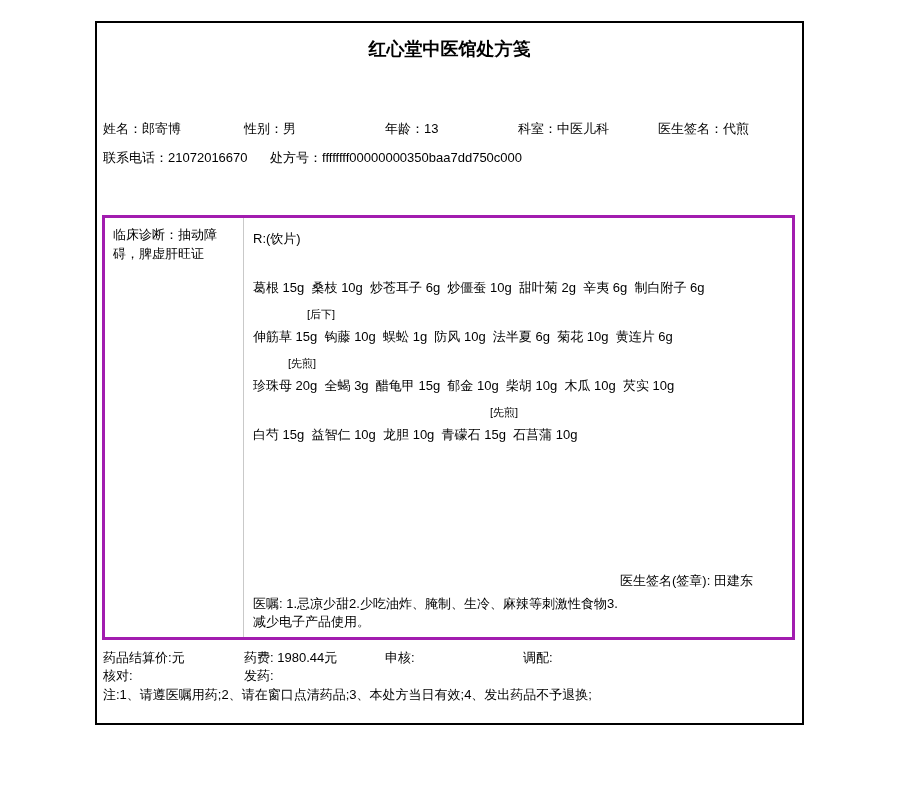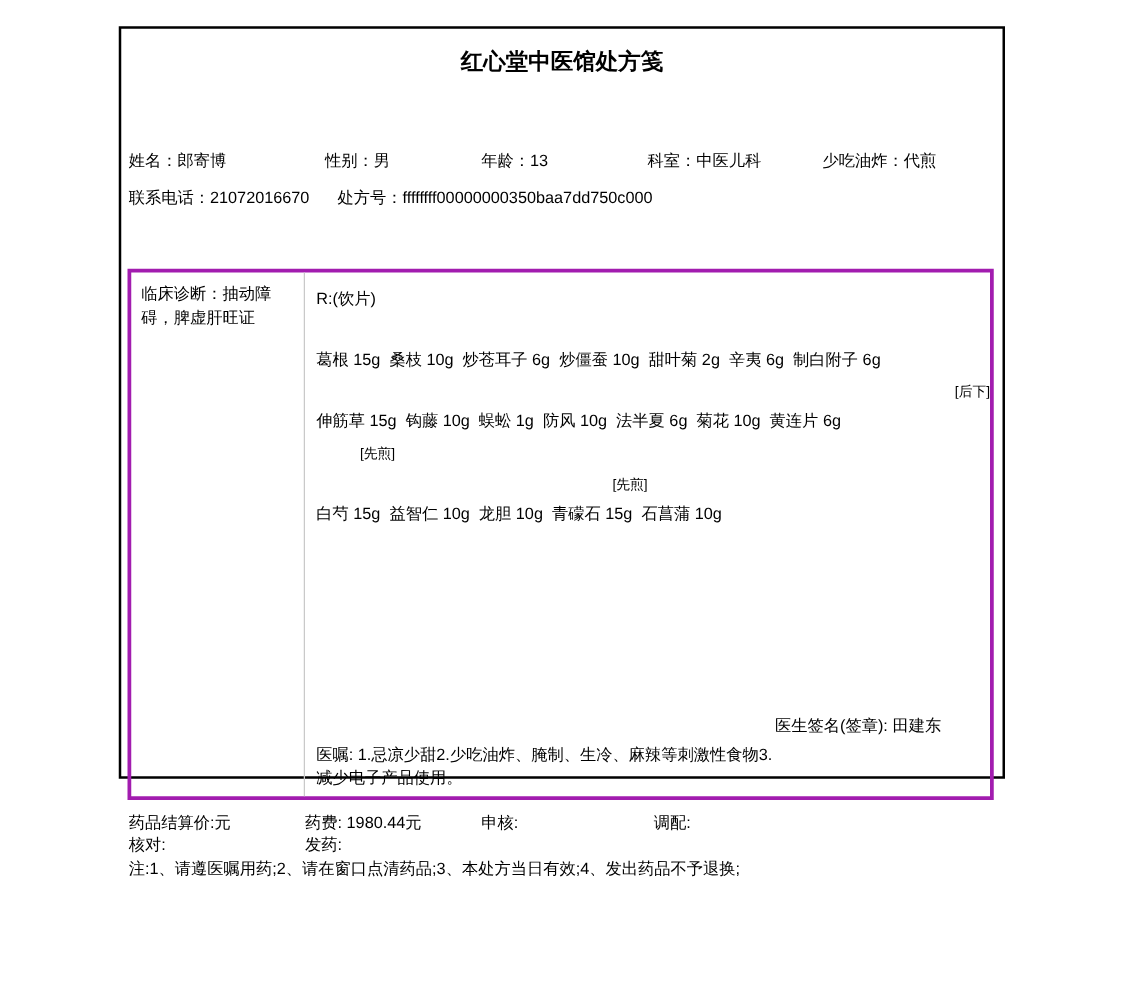--- a/index.html
+++ b/index.html
@@ -2,31 +2,31 @@
 <html><head>
 <meta charset="utf-8">
 <style>
   html, body { margin:0; padding:0; }
   body {
     width:900px; height:800px; position:relative; background:#ffffff;
     font-family:"Liberation Sans","DejaVu Sans",sans-serif;
     color:#000; font-size:13px;
   }
   .frame {
-    position:absolute; left:95px; top:21px; width:709px; height:602px;
+    position:absolute; left:95px; top:21px; width:709px; height:704px;
     border:2px solid #000; box-sizing:border-box; background:#fff;
   }
   .title {
     position:absolute; top:14px; left:0; width:100%;
     text-align:center; font-size:18px; font-weight:bold; margin:0;
   }
   .fld { position:absolute; white-space:nowrap; line-height:16px; }
   .r1 { top:98px; }
   .r2 { top:127px; }
-  .fld-name { left:6px; }   .fld-gender { left:147px;margin-left:16px; }
+  .fld-name { left:6px; }   .fld-gender { left:147px; }
   .fld-age  { left:288px; } .fld-dept   { left:421px; }
   .fld-proc { left:561px; }
   .fld-phone { left:6px; }  .fld-rxno   { left:173px; }
   .fld-time  { left:471px; }
   .mainbox {
     position:absolute; left:5px; top:192px; width:693px; height:425px;
     border:3px solid #a21caf; box-sizing:border-box;
     display:flex; flex-direction:row;
   }
   .diag-cell {
@@ -52,34 +52,35 @@
 <body>
 
 <div class="frame">
 
   <h1 class="title">红心堂中医馆处方笺</h1>
 
   <div class="fld r1 fld-name"><span>姓名</span><span>：</span><span>郎寄博</span></div>
   <div class="fld r1 fld-gender"><span>性别</span><span>：</span><span>男</span></div>
   <div class="fld r1 fld-age"><span>年龄</span><span>：</span><span>13</span></div>
   <div class="fld r1 fld-dept"><span>科室</span><span>：</span><span>中医儿科</span></div>
-  <div class="fld r1 fld-proc"><span>少吃油炸</span><span>：</span><span>代煎</span></div>
+  <div class="fld r1 fld-proc"><span>医生签名</span><span>：</span><span>代煎</span></div>
 
   <div class="fld r2 fld-phone"><span>联系电话</span><span>：</span><span>21072016670</span></div>
   <div class="fld r2 fld-rxno"><span>处方号</span><span>：</span><span>ffffffff00000000350baa7dd750c000</span></div>
 
   <div class="mainbox">
     <div class="diag-cell"><span>临床诊断</span><span>：</span><span>抽动障碍，脾虚肝旺证</span></div>
     <div class="rx-cell">
       <div class="rx-header">R:(饮片)</div>
       <div id="rx-lines">
           <div class="rx-line first">葛根 15g  桑枝 10g  炒苍耳子 6g  炒僵蚕 10g  甜叶菊 2g  辛夷 6g  制白附子 6g</div>
-          <div class="rx-marker" style="margin-left: 54px; text-align: right;">[后下]</div>
+          <div class="rx-marker" style="margin-left: 54px;">[后下]</div>
           <div class="rx-line">伸筋草 15g  钩藤 10g  蜈蚣 1g  防风 10g  法半夏 6g  菊花 10g  黄连片 6g</div>
           <div class="rx-marker" style="margin-left: 35px;">[先煎]</div>
+          <div class="rx-line">珍珠母 20g  全蝎 3g  醋龟甲 15g  郁金 10g  柴胡 10g  木瓜 10g  芡实 10g</div>
           <div class="rx-marker" style="margin-left: 237px;">[先煎]</div>
           <div class="rx-line">白芍 15g  益智仁 10g  龙胆 10g  青礞石 15g  石菖蒲 10g</div>
         </div>
       <div class="rx-doctor"><span>医生签名(签章):</span> <span>田建东</span></div>
       <div class="rx-advice" id="advice-lines">
           <div class="advice-line">医嘱: 1.忌凉少甜2.少吃油炸、腌制、生冷、麻辣等刺激性食物3.</div>
           <div class="advice-line">减少电子产品使用。</div>
         </div>
     </div>
   </div>

